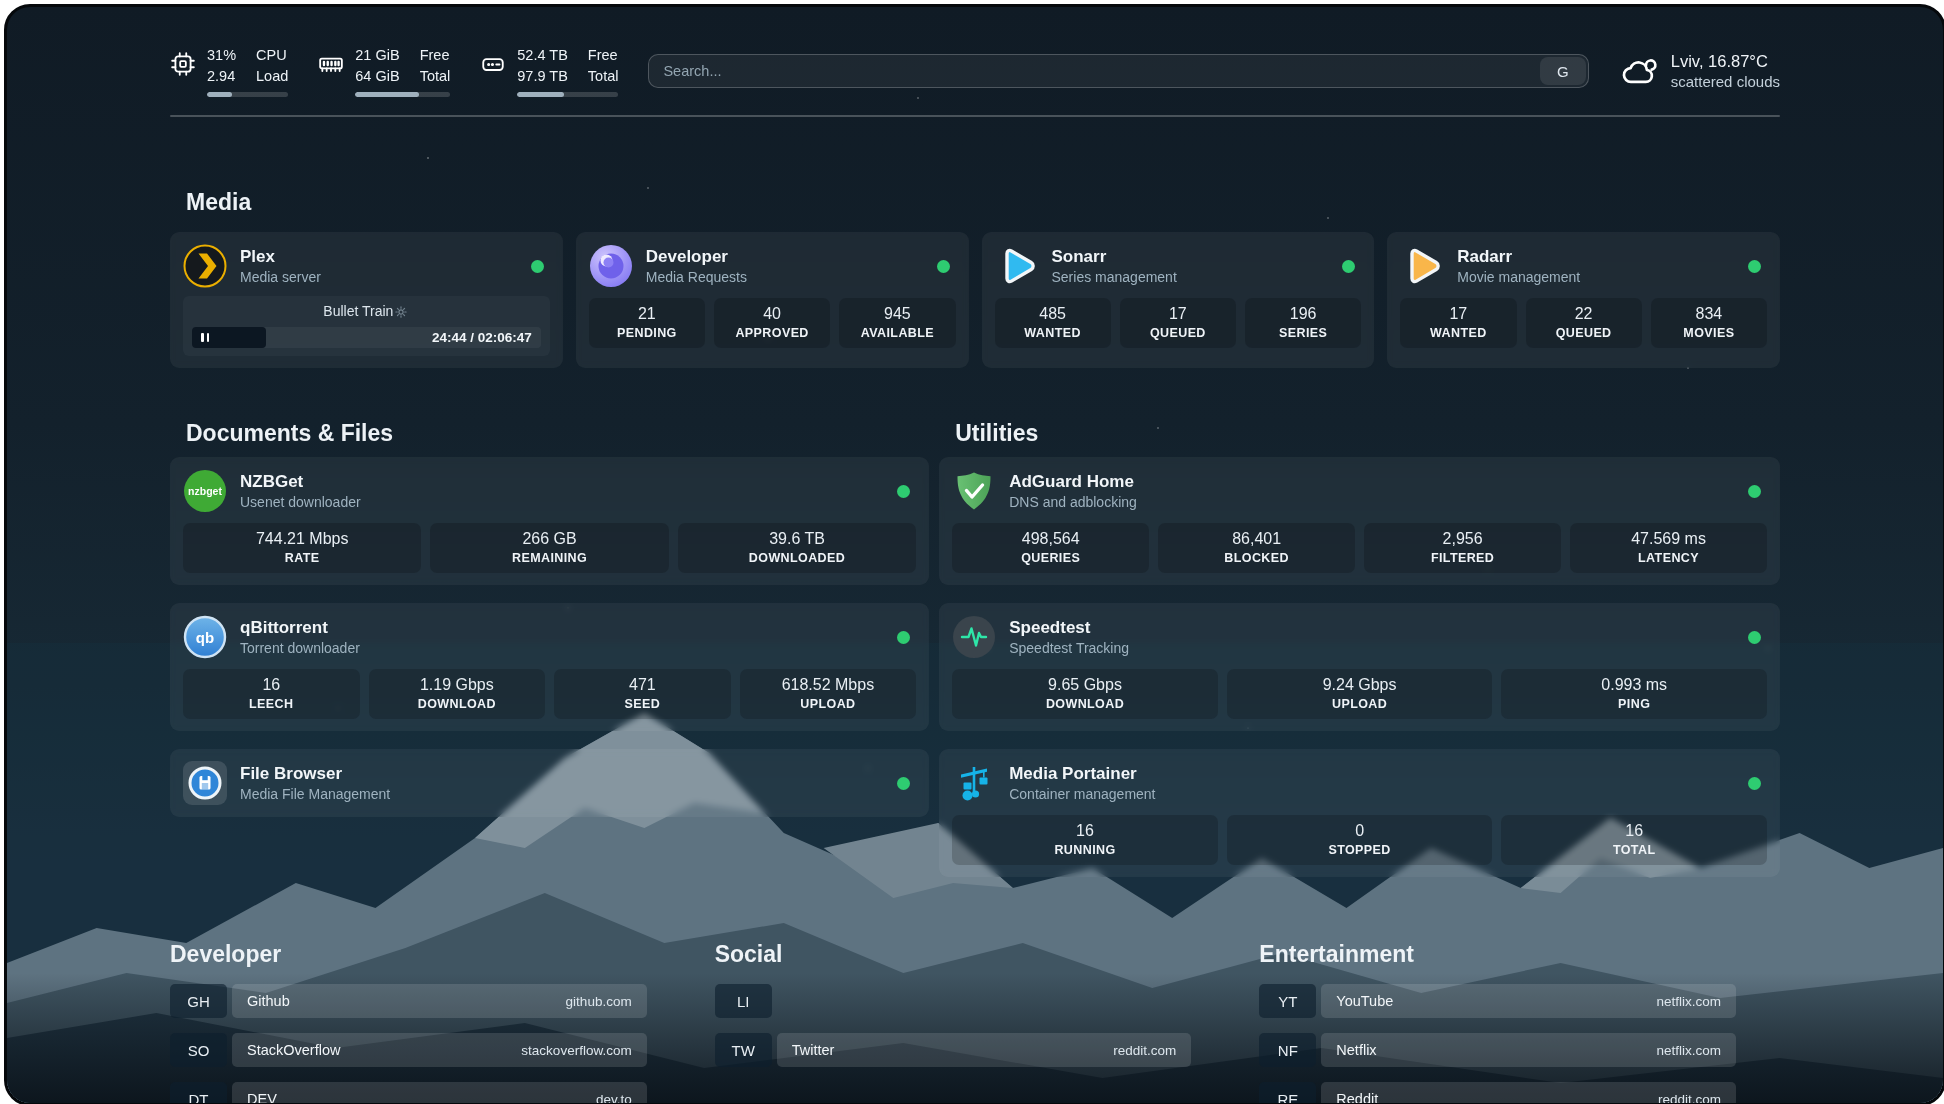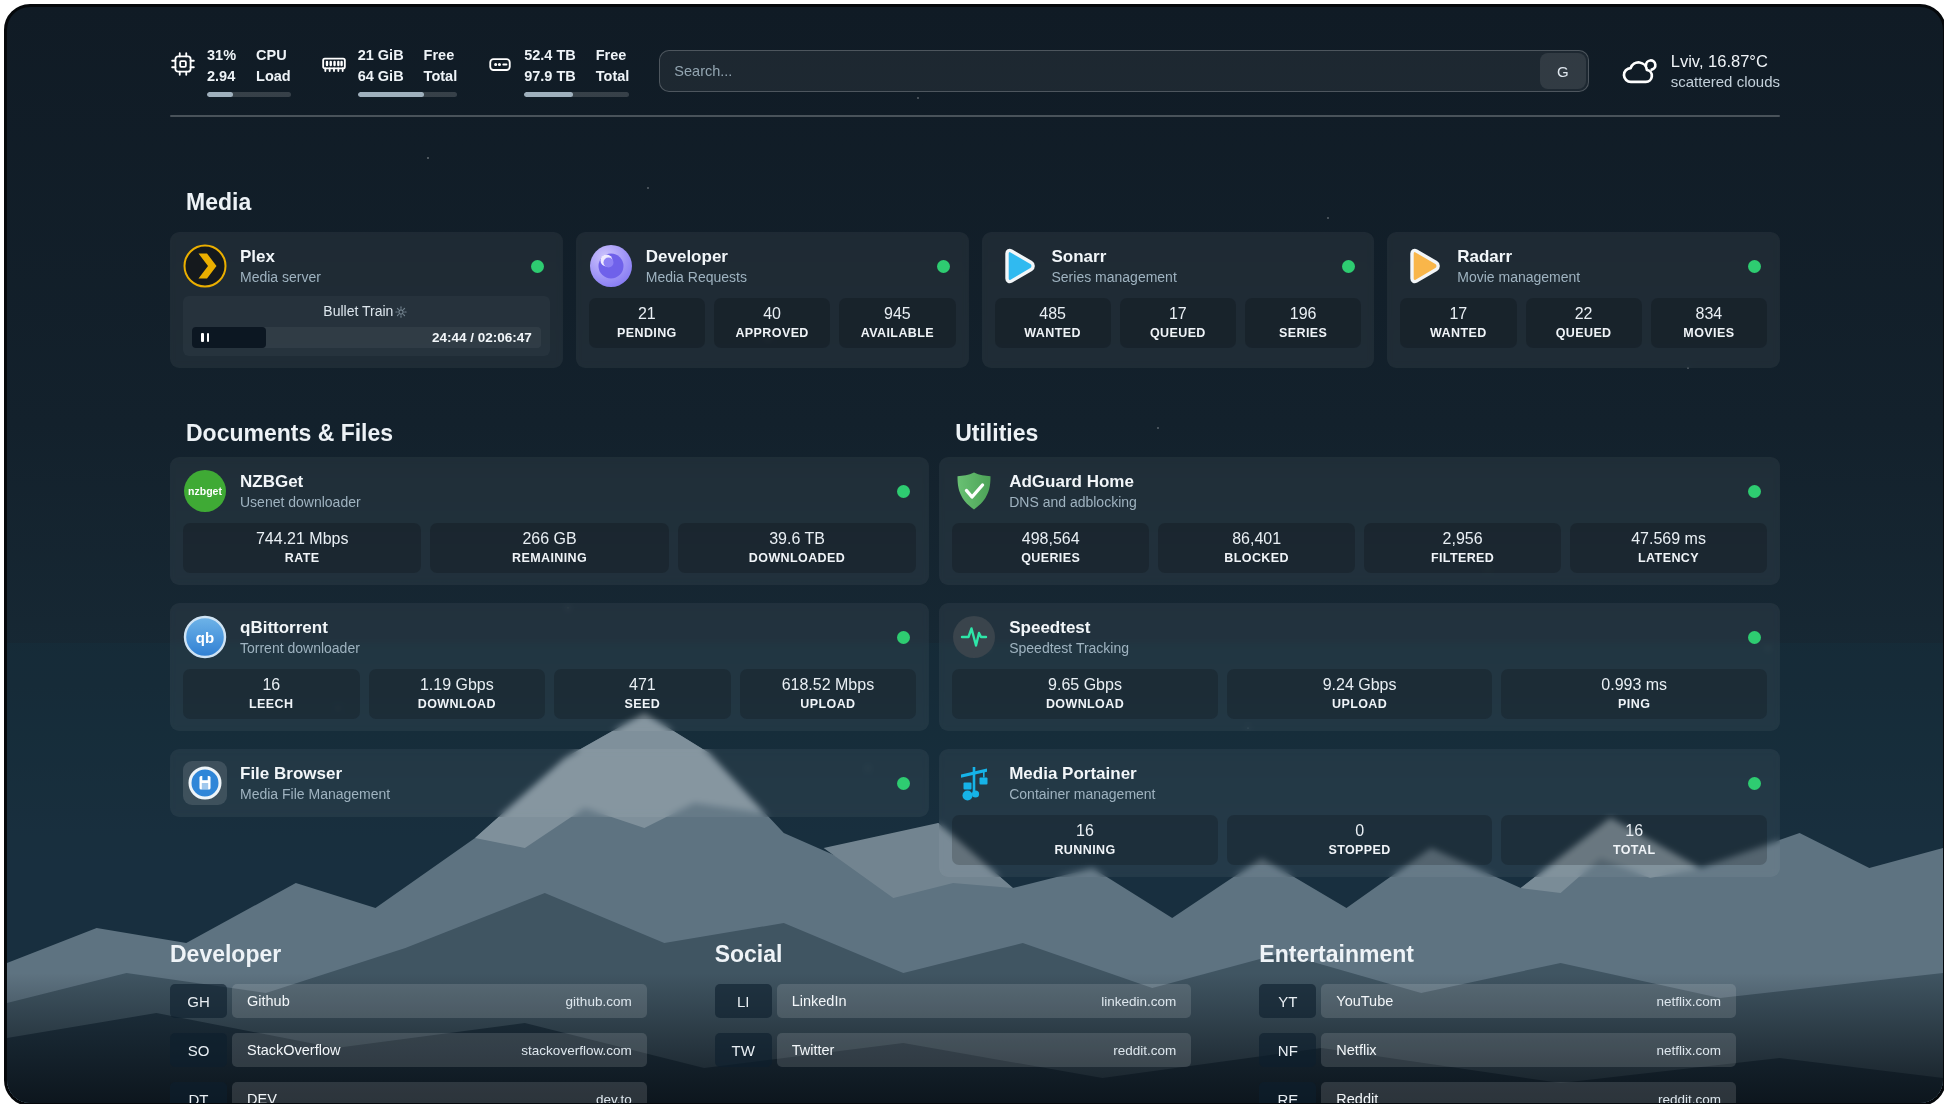--- a/index.html
+++ b/index.html
@@ -14,29 +14,29 @@
     box-shadow:420px 150px rgba(255,255,255,.35),910px 90px rgba(255,255,255,.3),1320px 210px rgba(255,255,255,.3),
     760px 330px rgba(255,255,255,.28),260px 470px rgba(255,255,255,.3),1150px 420px rgba(255,255,255,.3),
     1680px 360px rgba(255,255,255,.28),560px 600px rgba(255,255,255,.3),980px 640px rgba(255,255,255,.26),
     1480px 560px rgba(255,255,255,.3),330px 700px rgba(255,255,255,.3),1760px 640px rgba(255,255,255,.3),
     860px 760px rgba(255,255,255,.3),1240px 720px rgba(255,255,255,.26),640px 180px rgba(255,255,255,.3);}
   .content{position:relative;z-index:3;padding:0 163px;color:#e9eff4;}
 
   
   .topbar{display:flex;align-items:center;padding-top:38px;}
   .resources{display:flex;gap:30px;align-items:center;}
-  .res-widget{display:flex;gap:11px;align-items:flex-start;font-weight:bold;}
+  .res-widget{display:flex;gap:11px;align-items:flex-start;}
   .res-icon{width:26px;height:26px;margin-top:6px;flex:none;}
   .res-body{display:flex;flex-direction:column;}
   .res-rows{display:flex;gap:20px;}
   .res-col{display:flex;flex-direction:column;font-size:14.5px;line-height:21px;color:#eef3f7;white-space:nowrap;}
   .res-bar{margin-top:5px;height:5px;border-radius:3px;background:rgba(255,255,255,.16);overflow:hidden;}
   .res-fill{height:100%;border-radius:3px;background:#9fb0bd;}
   .searchwrap{flex:1;margin:0 30px;position:relative;display:flex;align-items:center;}
-  .search-input{width:100%;height:42px;box-sizing:border-box;border-radius:10px;
+  .search-input{width:100%;height:34px;box-sizing:border-box;border-radius:10px;
     background:rgba(255,255,255,.055);border:1px solid rgba(255,255,255,.22);
     color:#e8eef3;font-size:14.5px;padding:0 58px 0 14px;outline:none;font-family:"Liberation Sans",sans-serif;}
   .search-input::placeholder{color:#93a5b1;}
   .search-btn{position:absolute;right:3px;top:3px;bottom:3px;width:46px;border:none;border-radius:8px;
     background:rgba(255,255,255,.09);color:#dfe7ee;font-size:15px;display:flex;align-items:center;justify-content:center;cursor:pointer;}
   .weather{display:flex;align-items:center;gap:12px;white-space:nowrap;}
   .weather-icon{width:40px;height:40px;flex:none;}
   .weather-line1{font-size:16.5px;line-height:22px;color:#f0f4f8;}
   .weather-line2{font-size:15px;line-height:20px;color:#c3d0da;}
   .divider{margin-top:18px;height:2px;background:rgba(255,255,255,.24);border-radius:1px;}
@@ -561,24 +561,20 @@
               <span class="bm-name">DEV</span>
           <span class="bm-url">dev.to</span>
             </span>
         </div>
       </section>
 
       <section>
         <h3 class="bm-title">Social</h3>
         <div class="bm-item">
           <span class="bm-abbr">LI</span>
-          <span class="bm-main">
-              <span class="bm-name">LinkedIn</span>
-          <span class="bm-url">linkedin.com</span>
-            </span>
         </div>
         <div class="bm-item">
           <span class="bm-abbr">TW</span>
           <span class="bm-main">
               <span class="bm-name">Twitter</span>
           <span class="bm-url">reddit.com</span>
             </span>
         </div>
       </section>
 

